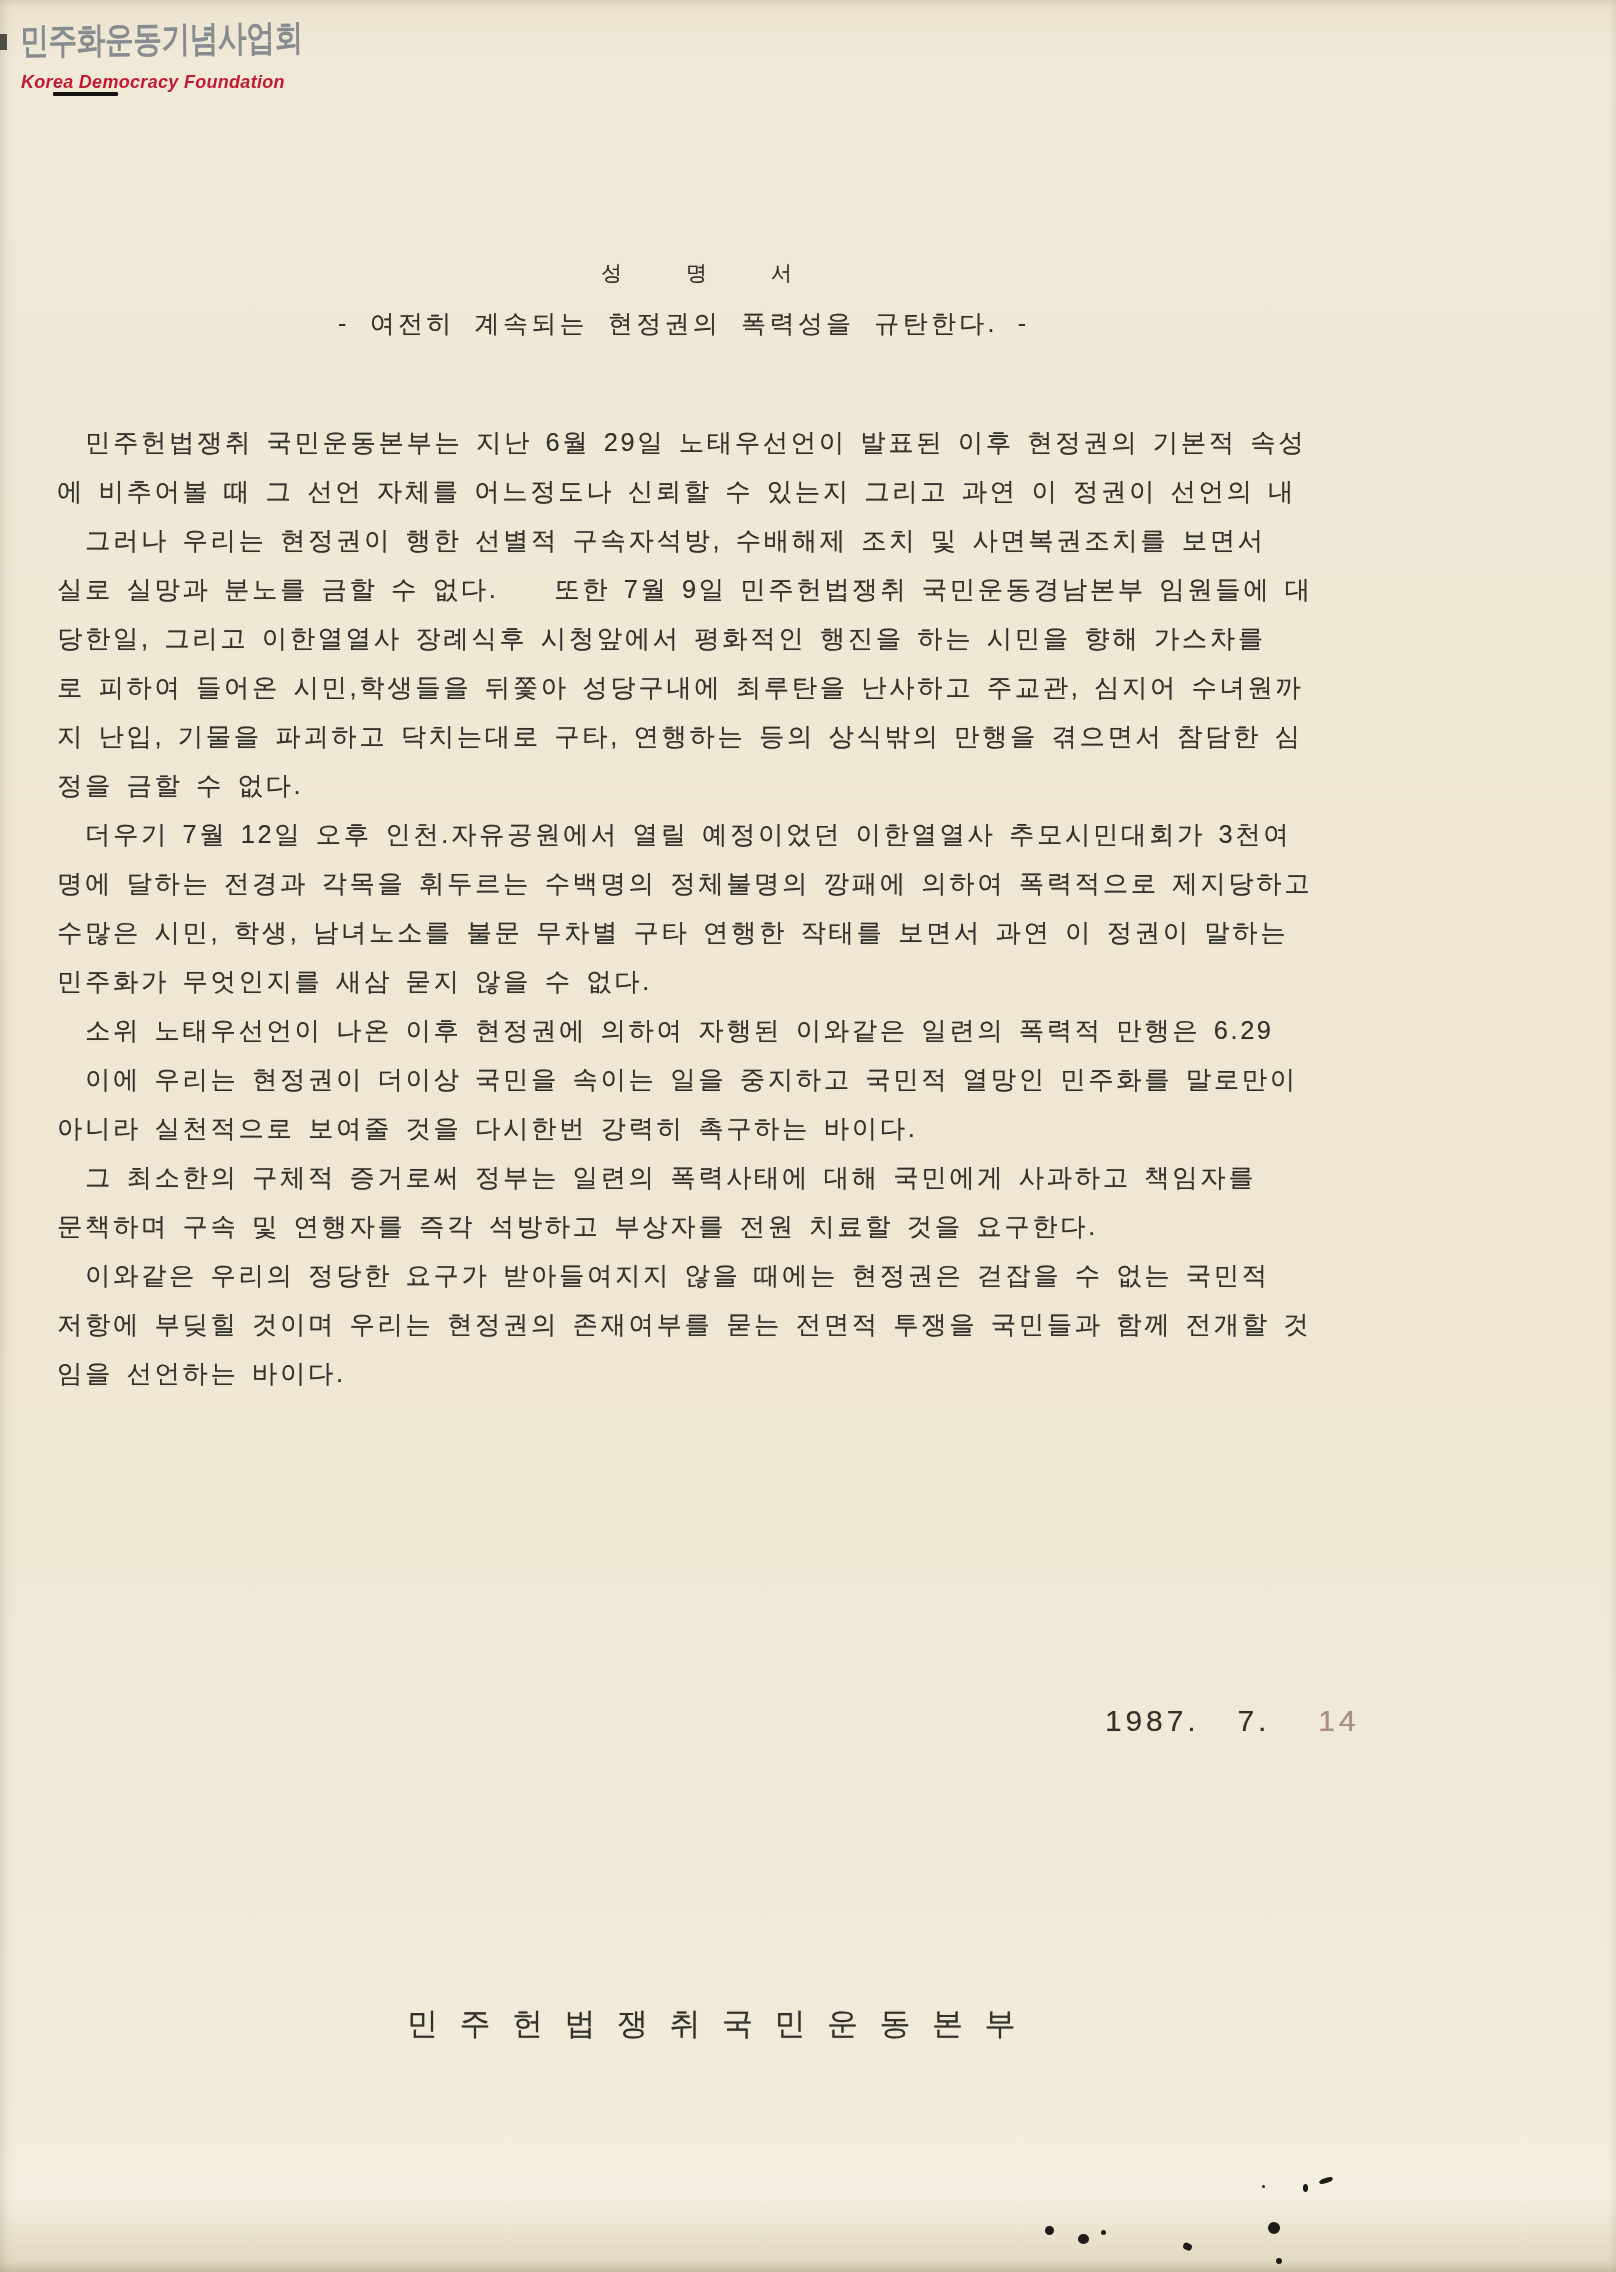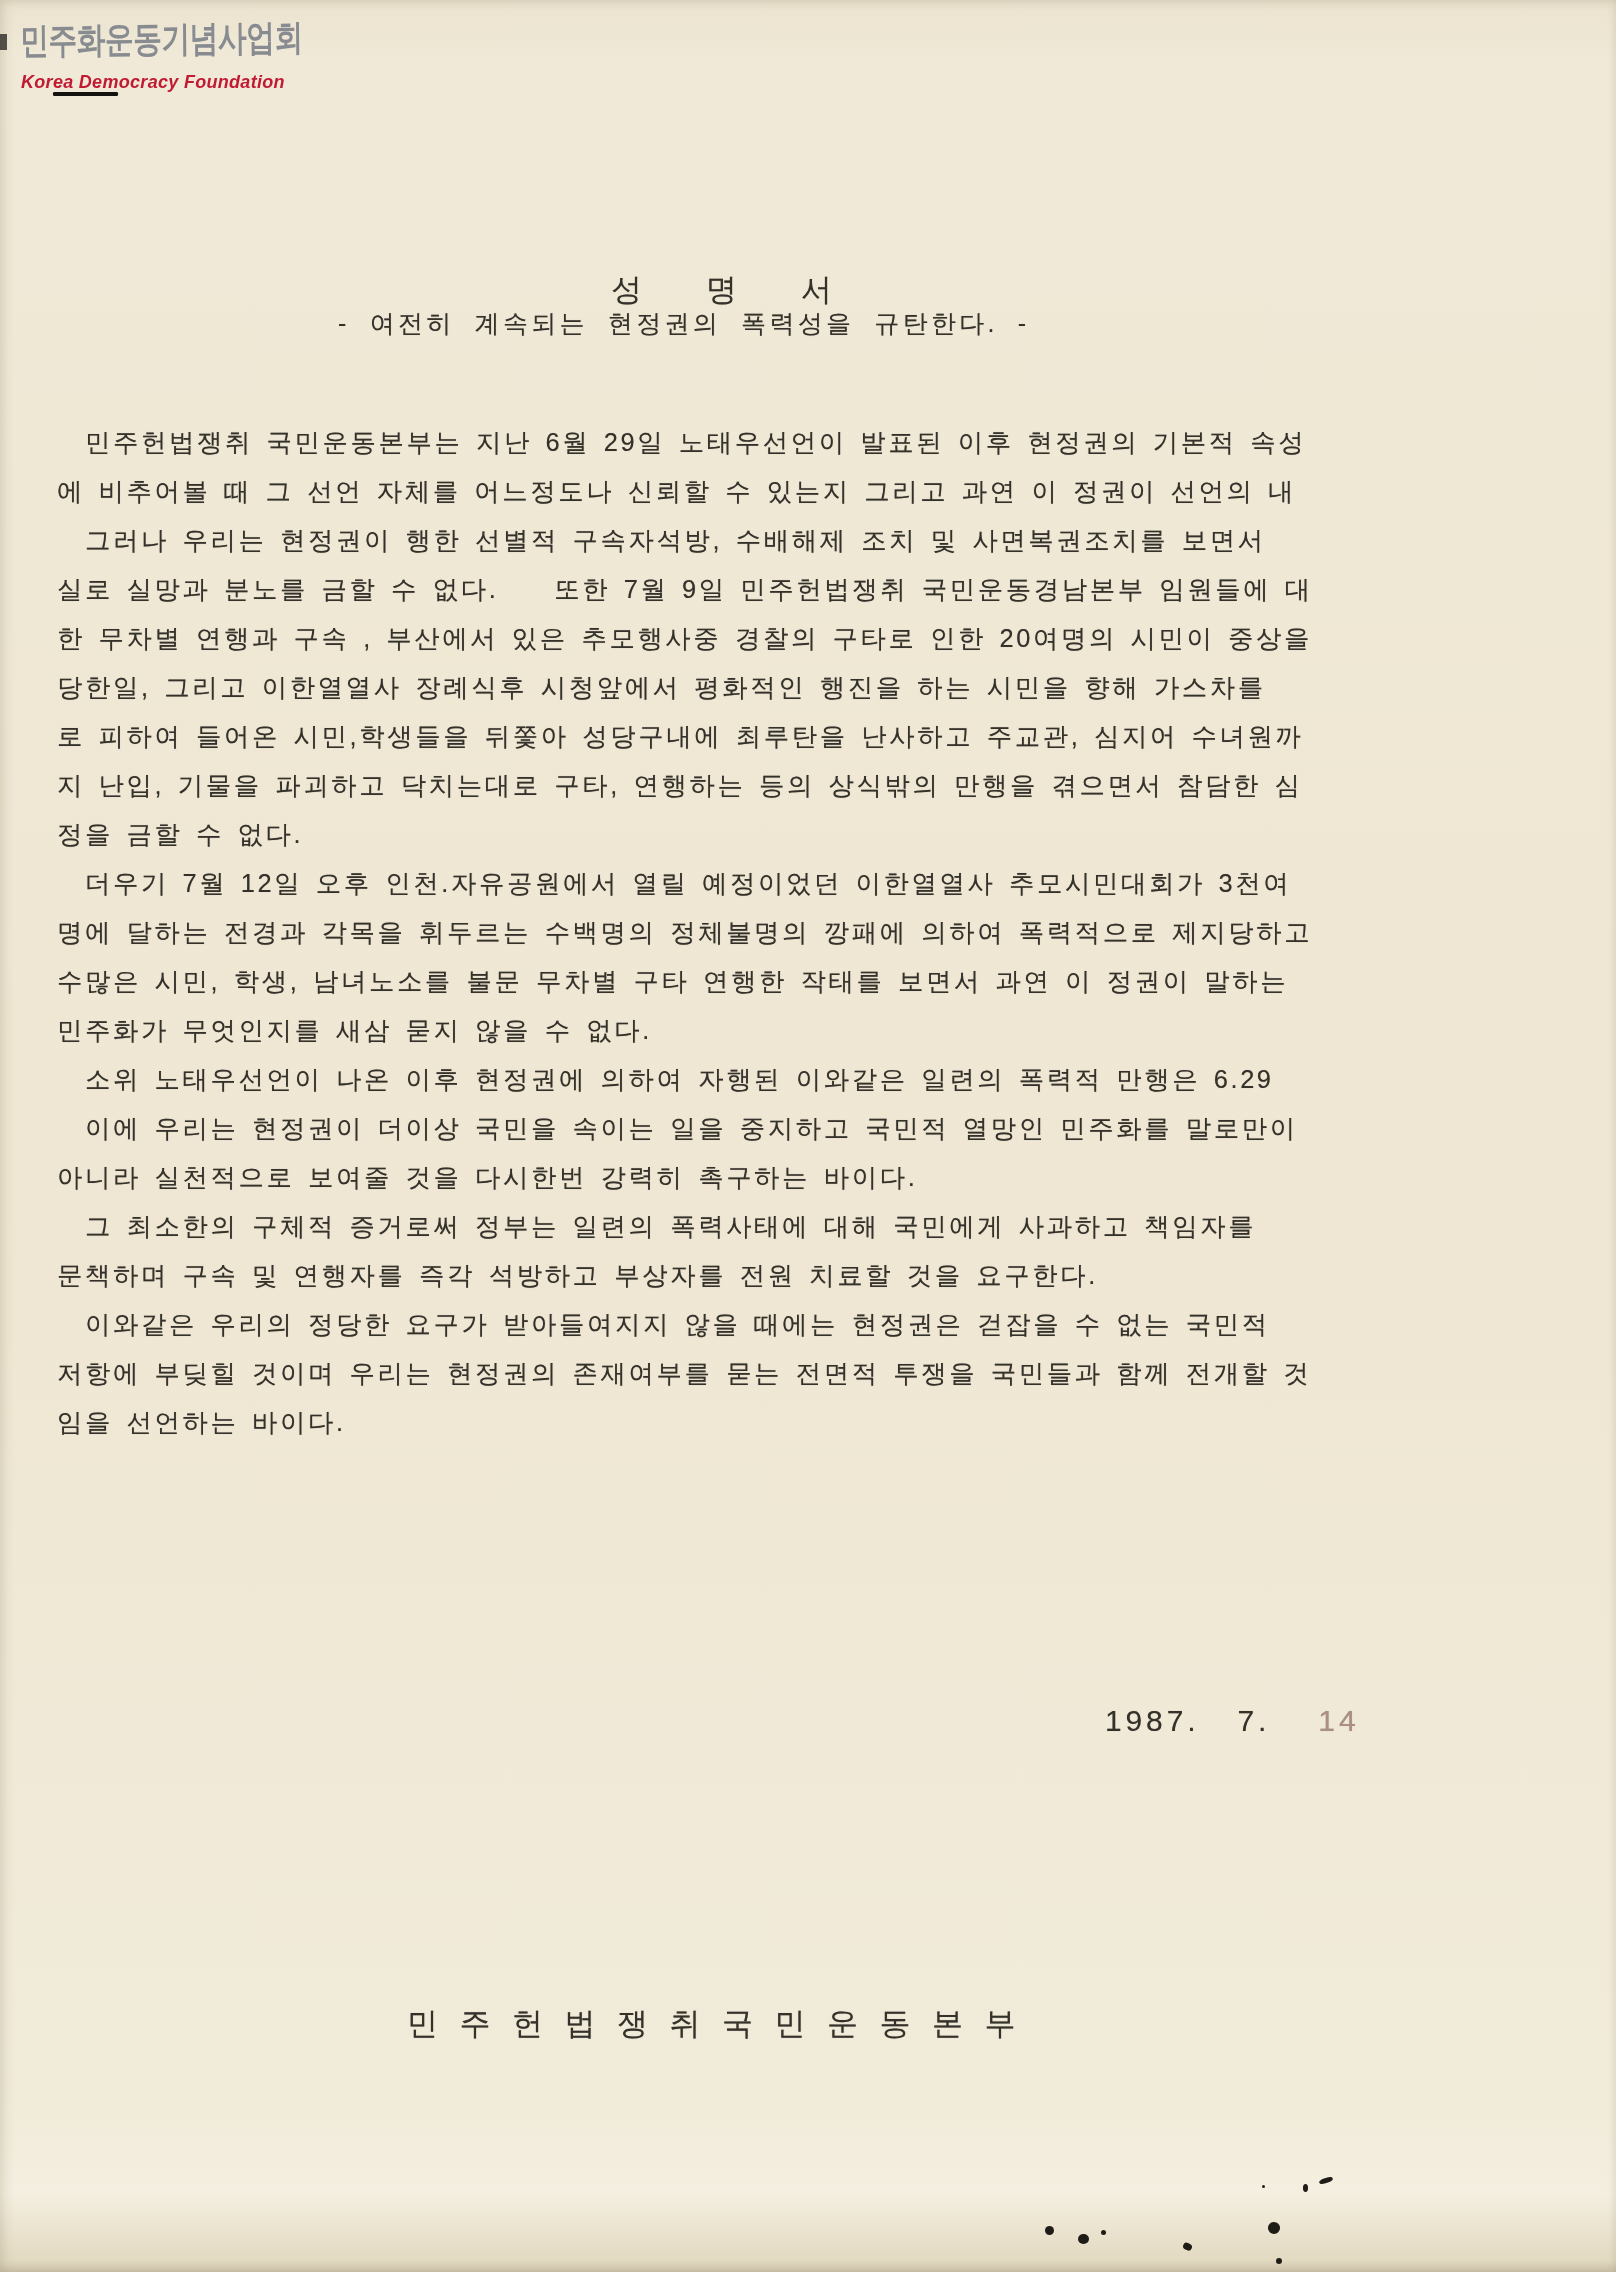--- a/index.html
+++ b/index.html
@@ -32,22 +32,22 @@
     position: absolute; left: 53px; top: 92px;
     width: 65px; height: 3.9px; background: #15130f; border-radius: 1.3px;
   }
   .edge-mark {
     position: absolute; left: 0; top: 34px; width: 7.2px; height: 15.6px;
     background: #2c2a26; opacity: 0.8;
   }
   
   .tw { text-shadow: 0 0 0.7px rgba(42,39,32,0.45); }
   .title {
-    position: absolute; left: 597px; top: 255px; margin: 14px;
-    font-size: 31px; font-weight: normal;
+    position: absolute; left: 597px; top: 255px; margin: 4px;
+    font-size: 21px; font-weight: normal;
     letter-spacing: 64px; white-space: pre;
   }
   .subtitle {
     position: absolute; left: 338px; top: 307px;
     font-size: 25px; letter-spacing: 3.3px; word-spacing: 9.8px; white-space: pre;
   }
   .body-block {
     position: absolute; left: 57px; top: 418px; width: 1523px;
   }
   .line {
@@ -90,21 +90,20 @@
   <div class="logo-underline"></div>
 
   <h1 class="title tw">성명서</h1>
   <div class="subtitle tw">- 여전히 계속되는 현정권의 폭력성을 규탄한다. -</div>
 
   <div class="body-block tw">
       <div class="line">　민주헌법쟁취 국민운동본부는 지난 6월 29일 노태우선언이 발표된 이후 현정권의 기본적 속성</div>
       <div class="line">에 비추어볼 때 그 선언 자체를 어느정도나 신뢰할 수 있는지 그리고 과연 이 정권이 선언의 내</div>
       <div class="line">　그러나 우리는 현정권이 행한 선별적 구속자석방, 수배해제 조치 및 사면복권조치를 보면서</div>
       <div class="line">실로 실망과 분노를 금할 수 없다.　　또한 7월 9일 민주헌법쟁취 국민운동경남본부 임원들에 대</div>
-      <div class="line">한 무차별 연행과 구속 , 부산에서 있은 추모행사중 경찰의 구타로 인한 20여명의 시민이 중상을</div>
       <div class="line">당한일, 그리고 이한열열사 장례식후 시청앞에서 평화적인 행진을 하는 시민을 향해 가스차를</div>
       <div class="line">로 피하여 들어온 시민,학생들을 뒤쫓아 성당구내에 최루탄을 난사하고 주교관, 심지어 수녀원까</div>
       <div class="line">지 난입, 기물을 파괴하고 닥치는대로 구타, 연행하는 등의 상식밖의 만행을 겪으면서 참담한 심</div>
       <div class="line">정을 금할 수 없다.</div>
       <div class="line">　더우기 7월 12일 오후 인천.자유공원에서 열릴 예정이었던 이한열열사 추모시민대회가 3천여</div>
       <div class="line">명에 달하는 전경과 각목을 휘두르는 수백명의 정체불명의 깡패에 의하여 폭력적으로 제지당하고</div>
       <div class="line">수많은 시민, 학생, 남녀노소를 불문 무차별 구타 연행한 작태를 보면서 과연 이 정권이 말하는</div>
       <div class="line">민주화가 무엇인지를 새삼 묻지 않을 수 없다.</div>
       <div class="line">　소위 노태우선언이 나온 이후 현정권에 의하여 자행된 이와같은 일련의 폭력적 만행은 6.29</div>
       <div class="line">　이에 우리는 현정권이 더이상 국민을 속이는 일을 중지하고 국민적 열망인 민주화를 말로만이</div>

